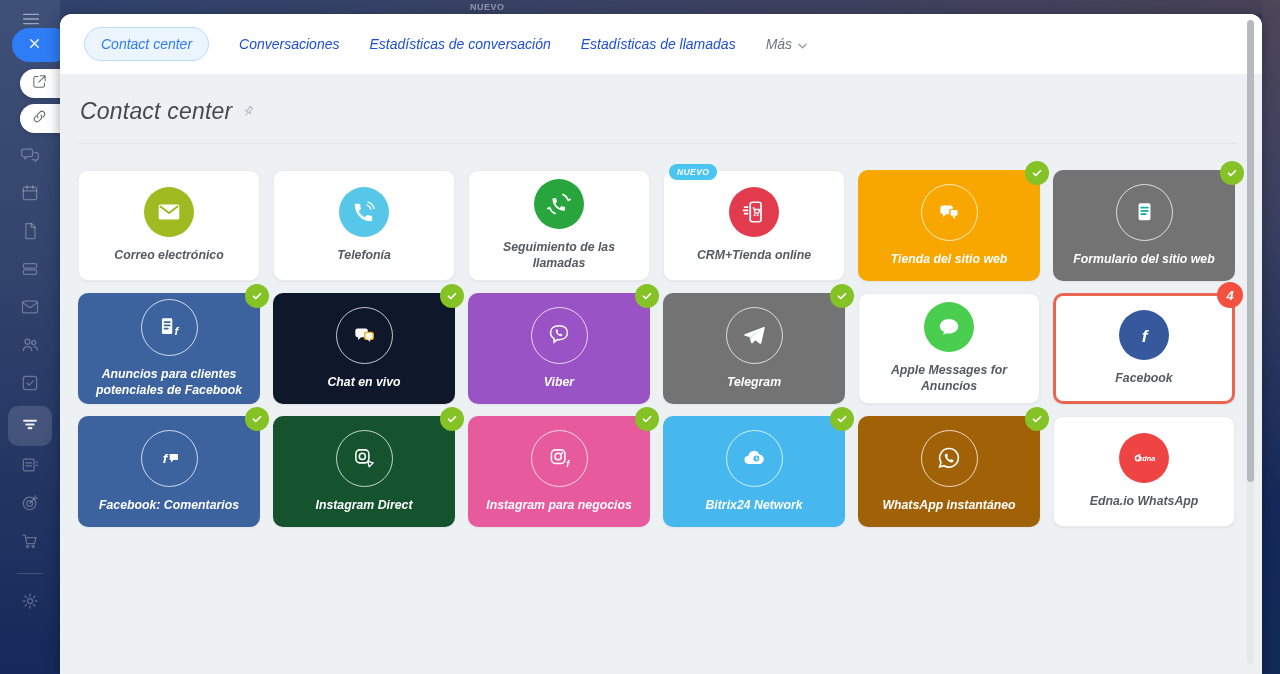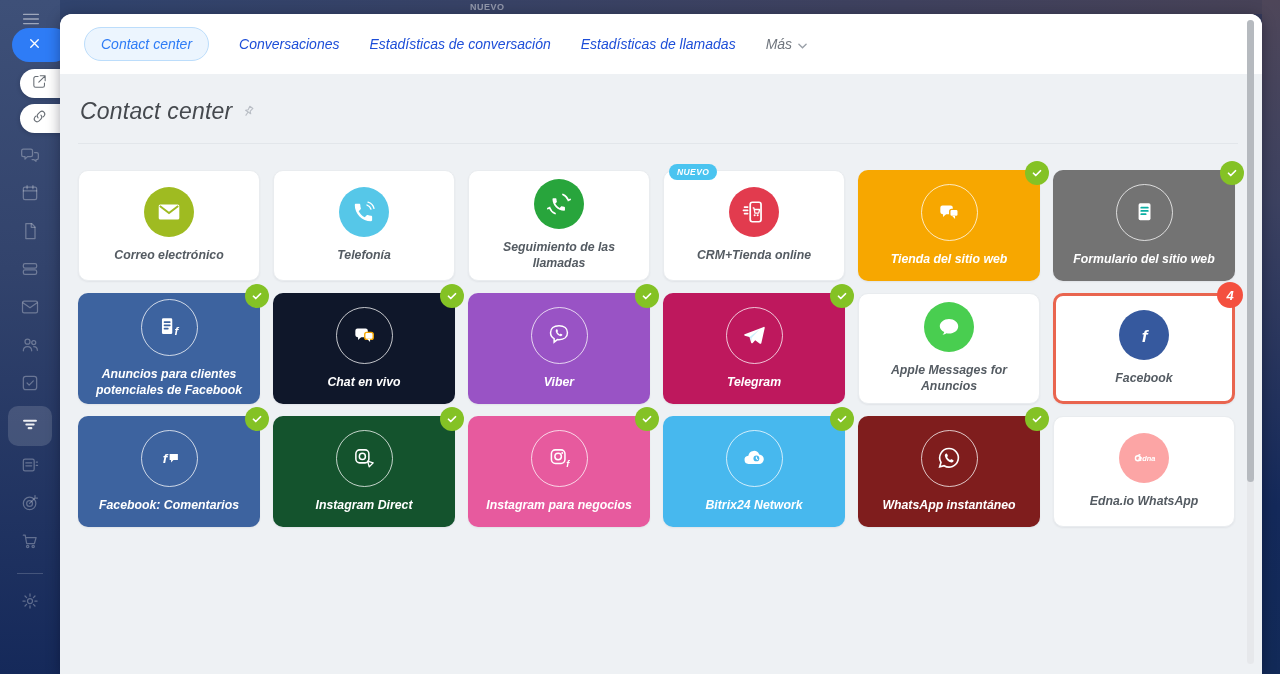--- a/index.html
+++ b/index.html
@@ -329,21 +329,21 @@
             <path fill="#fff" d="M9.8 6.8c.4-.12.64 0 .8.4l.45 1c.1.23.05.5-.12.64l-.5.5c.5.9 1.23 1.63 2.13 2.13l.5-.5c.15-.17.4-.22.63-.12l1 .45c.4.16.52.4.4.8-.2.7-.9 1.14-1.6 1-2.25-.47-4.03-2.25-4.5-4.5-.14-.7.24-1.45.81-1.8z"></path>
           </svg>
         </span>
         <span class="tile-label">Viber</span>
         <span class="check-badge">
     <svg viewBox="0 0 24 24" width="12" height="12">
             <path d="M5 12.5l4.5 4.5L19 7.5" stroke="#fff" stroke-width="3.5" fill="none" stroke-linecap="round" stroke-linejoin="round"></path>
           </svg>
         </span>
       </div>
-      <div class="tile colored" style="background: #be185d;">
+      <div class="tile colored" style="background: #737373;">
         <span class="icon-ring">
           <svg viewBox="0 0 24 24" width="26" height="26">
             <path fill="#fff" d="M21 4.5L3.4 11.2c-.7.27-.6 1.2.1 1.42l4.3 1.3 1.6 5.2c.2.62 1 .8 1.42.3l2.3-2.6 4.3 3.2c.5.37 1.2.1 1.32-.5L21.9 5.5c.12-.7-.4-1.2-.9-1z"></path>
             <path d="M7.9 13.9l9.3-7.3-7.4 8.1-.1 3z" fill="#41BFF0" opacity=".25"></path>
           </svg>
         </span>
         <span class="tile-label">Telegram</span>
         <span class="check-badge">
     <svg viewBox="0 0 24 24" width="12" height="12">
             <path d="M5 12.5l4.5 4.5L19 7.5" stroke="#fff" stroke-width="3.5" fill="none" stroke-linecap="round" stroke-linejoin="round"></path>
@@ -420,36 +420,36 @@
             <path d="M14.2 11v1.6l1.1.7" stroke="#fff" stroke-width="1" fill="none" stroke-linecap="round"></path>
           </svg>
         </span>
         <span class="tile-label">Bitrix24 Network</span>
         <span class="check-badge">
     <svg viewBox="0 0 24 24" width="12" height="12">
             <path d="M5 12.5l4.5 4.5L19 7.5" stroke="#fff" stroke-width="3.5" fill="none" stroke-linecap="round" stroke-linejoin="round"></path>
           </svg>
         </span>
       </div>
-      <div class="tile colored" style="background: #7f1d1d;">
+      <div class="tile colored" style="background: #a16207;">
         <span class="icon-ring">
           <svg viewBox="0 0 24 24" width="26" height="26">
             <path d="M12 3.2a8.6 8.6 0 0 0-7.4 12.9L3.4 20.2l4.1-1.1A8.6 8.6 0 1 0 12 3.2z" fill="none" stroke="#fff" stroke-width="1.5"></path>
             <path fill="#fff" d="M9.3 7.9c.5-.15.8 0 1 .5l.6 1.3c.12.28.06.6-.14.8l-.6.66c.62 1.2 1.6 2.18 2.8 2.8l.66-.6c.2-.2.52-.26.8-.14l1.3.6c.5.2.65.5.5 1-.25.9-1.1 1.5-2 1.3-3-.62-5.38-3-6-6-.18-.9.26-1.8 1.08-2.22z"></path>
           </svg>
         </span>
         <span class="tile-label">WhatsApp instantáneo</span>
         <span class="check-badge">
     <svg viewBox="0 0 24 24" width="12" height="12">
             <path d="M5 12.5l4.5 4.5L19 7.5" stroke="#fff" stroke-width="3.5" fill="none" stroke-linecap="round" stroke-linejoin="round"></path>
           </svg>
         </span>
       </div>
       <div class="tile">
-        <span class="icon-solid" style="background:#fca5a5">
+        <span class="icon-solid" style="background:#ef4444">
           <svg viewBox="0 0 24 24" width="26" height="26">
             <circle cx="6.4" cy="12.2" r="2.3" stroke="#fff" stroke-width="1.3" fill="none"></circle>
             <path d="M6.4 9.9l1.8-1" stroke="#fff" stroke-width="1.3" stroke-linecap="round"></path>
             <text x="14.6" y="14.6" font-size="6.8" font-weight="bold" fill="#fff" text-anchor="middle" font-family="Liberation Sans,sans-serif">edna</text>
           </svg>
         </span>
         <span class="tile-label">Edna.io WhatsApp</span>
       </div>
     </div>
   <div class="scroll-track"></div>

